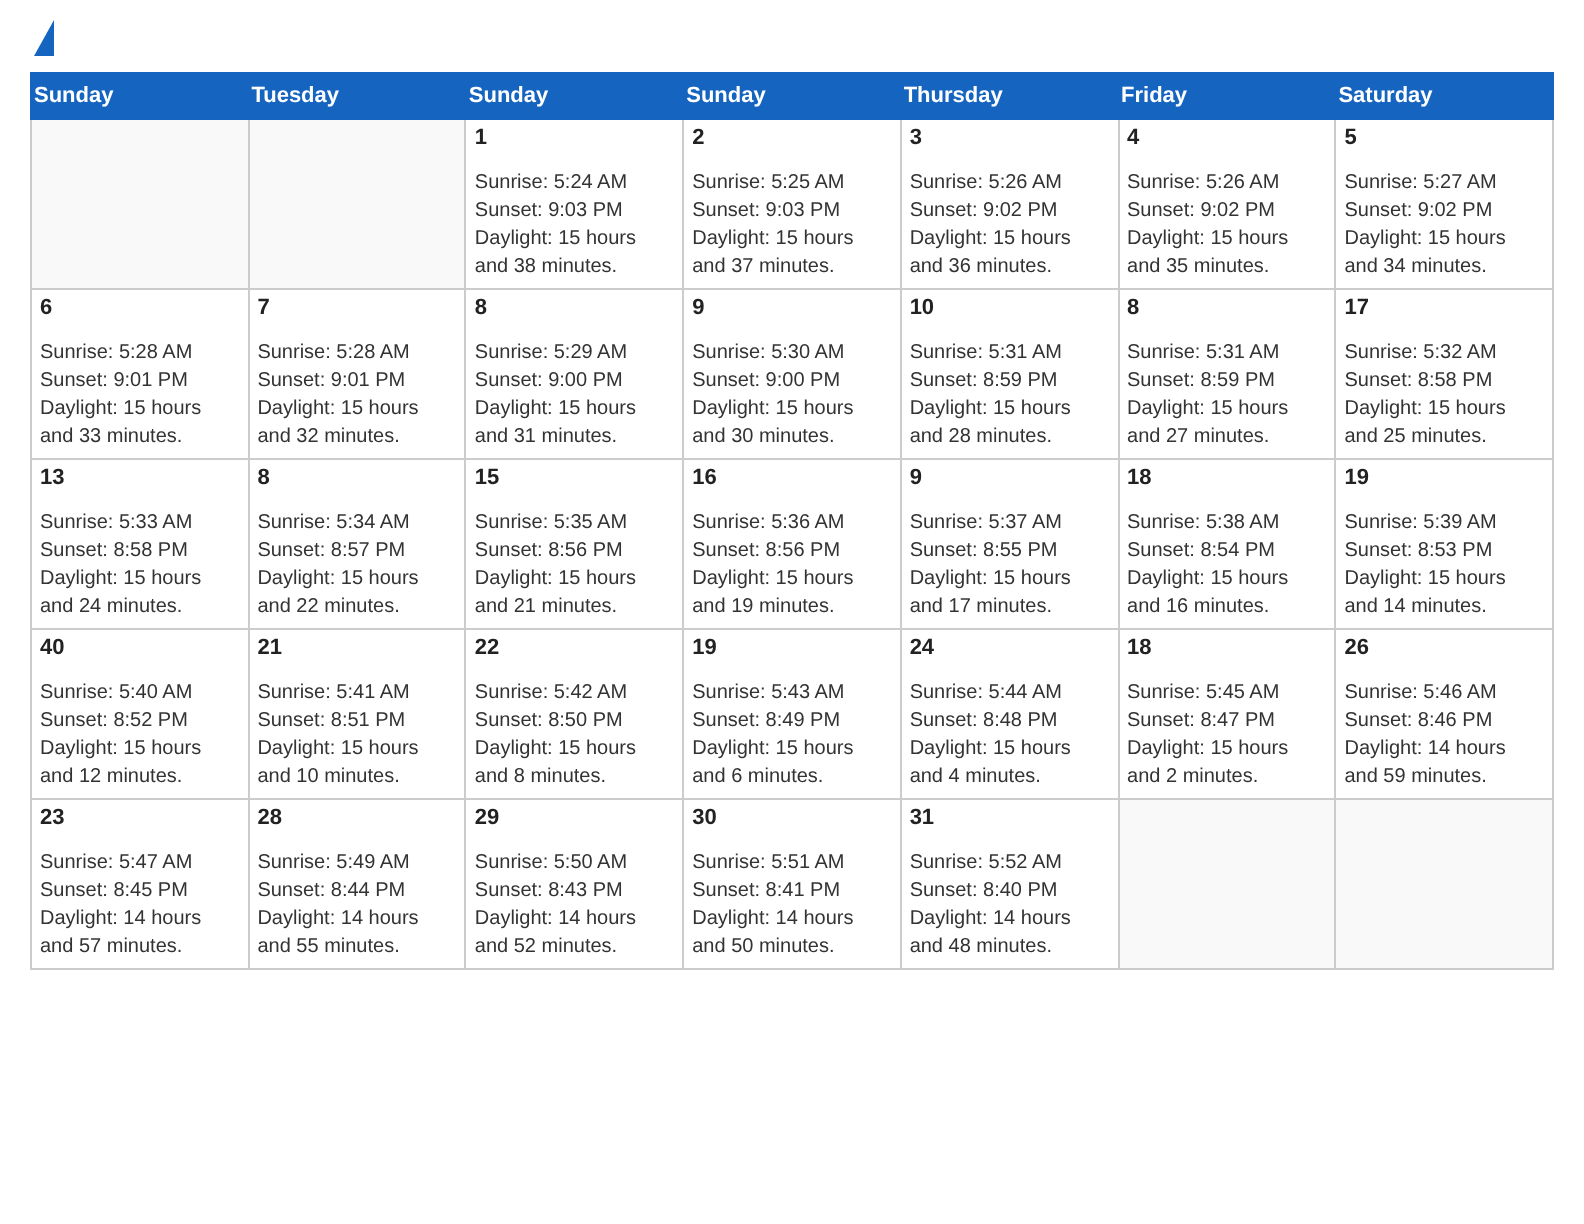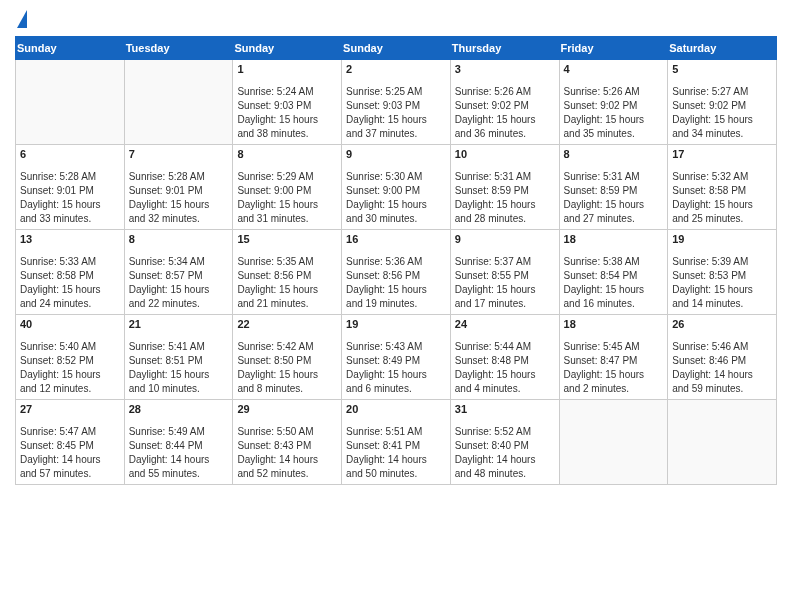--- a/index.html
+++ b/index.html
@@ -238,33 +238,33 @@
             <div class="day-number">18</div>
             <div class="day-info">Sunrise: 5:45 AM<br>Sunset: 8:47 PM<br>Daylight: 15 hours and 2 minutes.</div>
           </td>
           <td>
             <div class="day-number">26</div>
             <div class="day-info">Sunrise: 5:46 AM<br>Sunset: 8:46 PM<br>Daylight: 14 hours and 59 minutes.</div>
           </td>
         </tr>
         <tr>
           <td>
-            <div class="day-number">27</div>
+            <div class="day-number">23</div>
             <div class="day-info">Sunrise: 5:47 AM<br>Sunset: 8:45 PM<br>Daylight: 14 hours and 57 minutes.</div>
           </td>
           <td>
             <div class="day-number">28</div>
             <div class="day-info">Sunrise: 5:49 AM<br>Sunset: 8:44 PM<br>Daylight: 14 hours and 55 minutes.</div>
           </td>
           <td>
             <div class="day-number">29</div>
             <div class="day-info">Sunrise: 5:50 AM<br>Sunset: 8:43 PM<br>Daylight: 14 hours and 52 minutes.</div>
           </td>
           <td>
-            <div class="day-number">20</div>
+            <div class="day-number">30</div>
             <div class="day-info">Sunrise: 5:51 AM<br>Sunset: 8:41 PM<br>Daylight: 14 hours and 50 minutes.</div>
           </td>
           <td>
             <div class="day-number">31</div>
             <div class="day-info">Sunrise: 5:52 AM<br>Sunset: 8:40 PM<br>Daylight: 14 hours and 48 minutes.</div>
           </td>
           <td class="empty"></td>
           <td class="empty"></td>
         </tr>
       </tbody>

